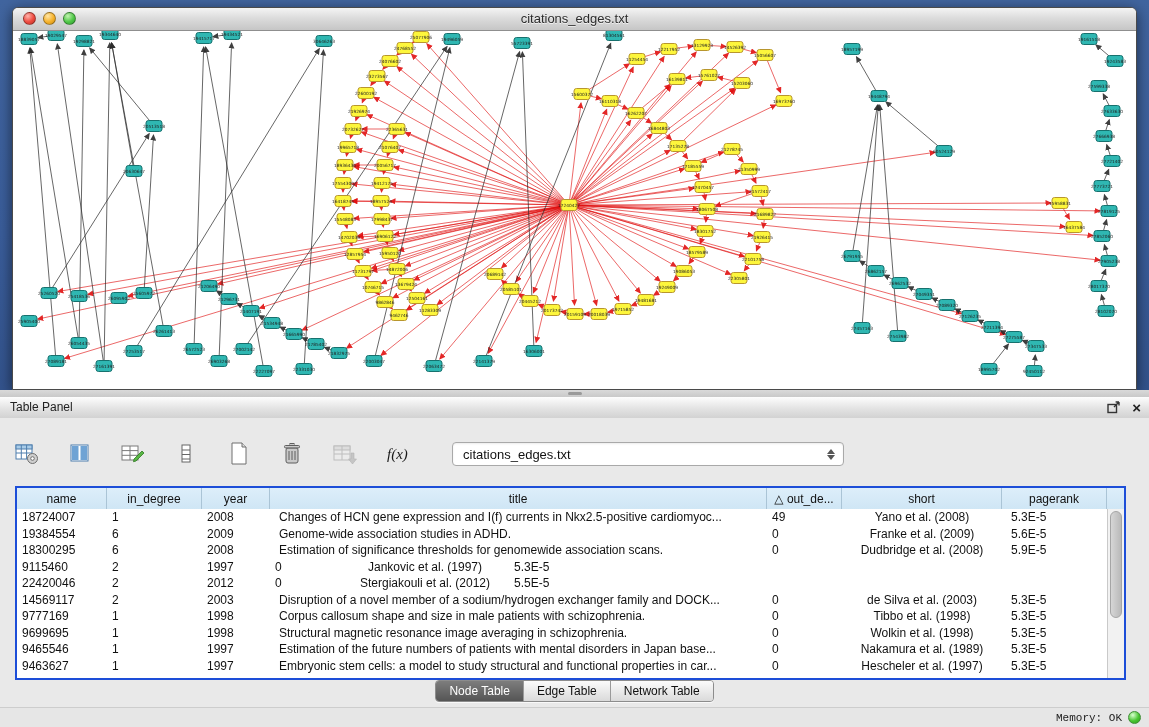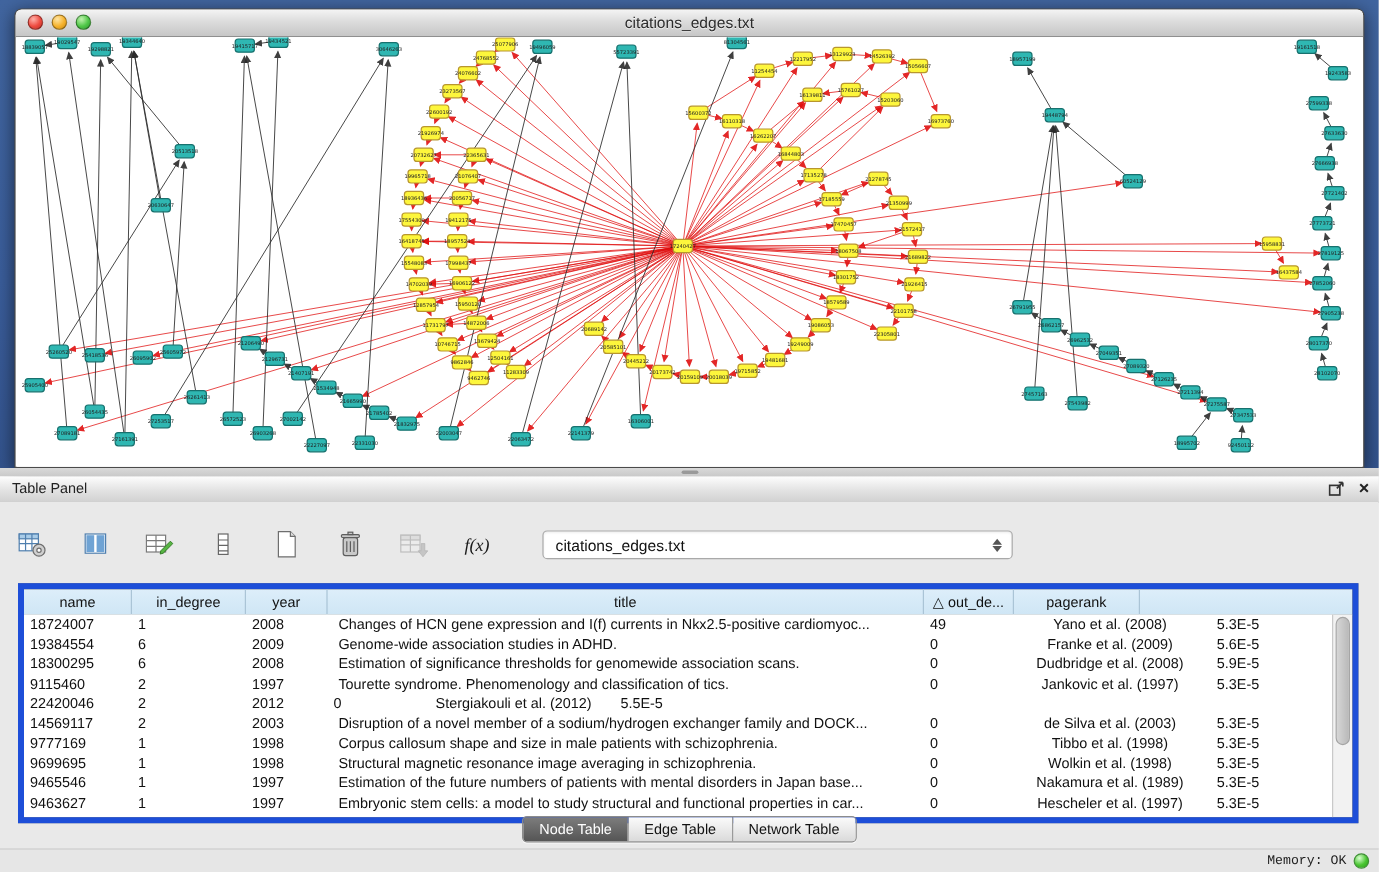--- a/index.html
+++ b/index.html
@@ -52,21 +52,21 @@
     display:flex;align-items:center;justify-content:space-between;
     padding:0 8px 0 10px;font-size:13px;color:#111;
     box-shadow:inset 0 1px 2px rgba(0,0,0,.08);}
   .spin{display:flex;flex-direction:column;gap:1px;}
   .spin i{display:block;width:0;height:0;border-left:4px solid transparent;border-right:4px solid transparent;}
   .spin .up{border-bottom:5px solid #555;}
   .spin .dn{border-top:5px solid #555;}
 
   
   .table-wrap{position:absolute;left:15px;top:68px;width:1107px;height:190px;
-    background:#737373;border:5px solid #1d4ed8;box-sizing:content-box;overflow:hidden;}
+    background:#fef9c3;border:2px solid #1d4ed8;box-sizing:content-box;overflow:hidden;}
   .thead{display:flex;height:21px;background:linear-gradient(180deg,#ddeefa,#cfe6f5);
     border-bottom:1px solid #9fb9c9;}
   .th{box-sizing:border-box;border-right:1px solid #aac4d6;font-size:12px;color:#111;
     display:flex;align-items:center;justify-content:center;overflow:hidden;white-space:nowrap;}
   .th:last-child{border-right:none;flex:1;}
   .tbody{position:absolute;left:0;right:16px;top:21px;bottom:0;overflow:hidden;background:#fff;}
   .tr{display:flex;height:16.5px;align-items:center;}
   .td{box-sizing:border-box;padding-left:5px;font-size:12px;color:#111;
       overflow:hidden;white-space:nowrap;}
   .td.c3{padding-left:9px;}
@@ -967,20 +967,21 @@
     </div>
   </div>
 
   <div class="table-wrap">
     <div class="thead">
         <div class="th" style="width: 90px;">name</div>
         <div class="th" style="width: 95px;">in_degree</div>
         <div class="th" style="width: 68px;">year</div>
         <div class="th" style="width: 497px;">title</div>
         <div class="th" style="width: 75px;">△ out_de...</div>
+        <div class="th" style="width: 160px;">short</div>
         <div class="th" style="width: 105px;">pagerank</div>
         <div class="th"></div>
       </div>
     <div class="tbody">
         <div class="tr">
           <div class="td c0" style="width: 90px;">18724007</div>
           <div class="td c1" style="width: 95px;">1</div>
           <div class="td c2" style="width: 68px;">2008</div>
           <div class="td c3" style="width: 497px;">Changes of HCN gene expression and I(f) currents in Nkx2.5-positive cardiomyoc...</div>
           <div class="td c4" style="width: 75px;">49</div>
@@ -1002,21 +1003,20 @@
           <div class="td c2" style="width: 68px;">2008</div>
           <div class="td c3" style="width: 497px;">Estimation of significance thresholds for genomewide association scans.</div>
           <div class="td c4" style="width: 75px;">0</div>
           <div class="td c5" style="width: 160px;">Dudbridge et al. (2008)</div>
           <div class="td c6" style="width: 105px;">5.9E-5</div>
         </div>
         <div class="tr">
           <div class="td c0" style="width: 90px;">9115460</div>
           <div class="td c1" style="width: 95px;">2</div>
           <div class="td c2" style="width: 68px;">1997</div>
-          <div class="td c3" style="width: 497px;">Tourette syndrome. Phenomenology and classification of tics.</div>
           <div class="td c4" style="width: 75px;">0</div>
           <div class="td c5" style="width: 160px;">Jankovic et al. (1997)</div>
           <div class="td c6" style="width: 105px;">5.3E-5</div>
         </div>
         <div class="tr">
           <div class="td c0" style="width: 90px;">22420046</div>
           <div class="td c1" style="width: 95px;">2</div>
           <div class="td c2" style="width: 68px;">2012</div>
           <div class="td c4" style="width: 75px;">0</div>
           <div class="td c5" style="width: 160px;">Stergiakouli et al. (2012)</div>

